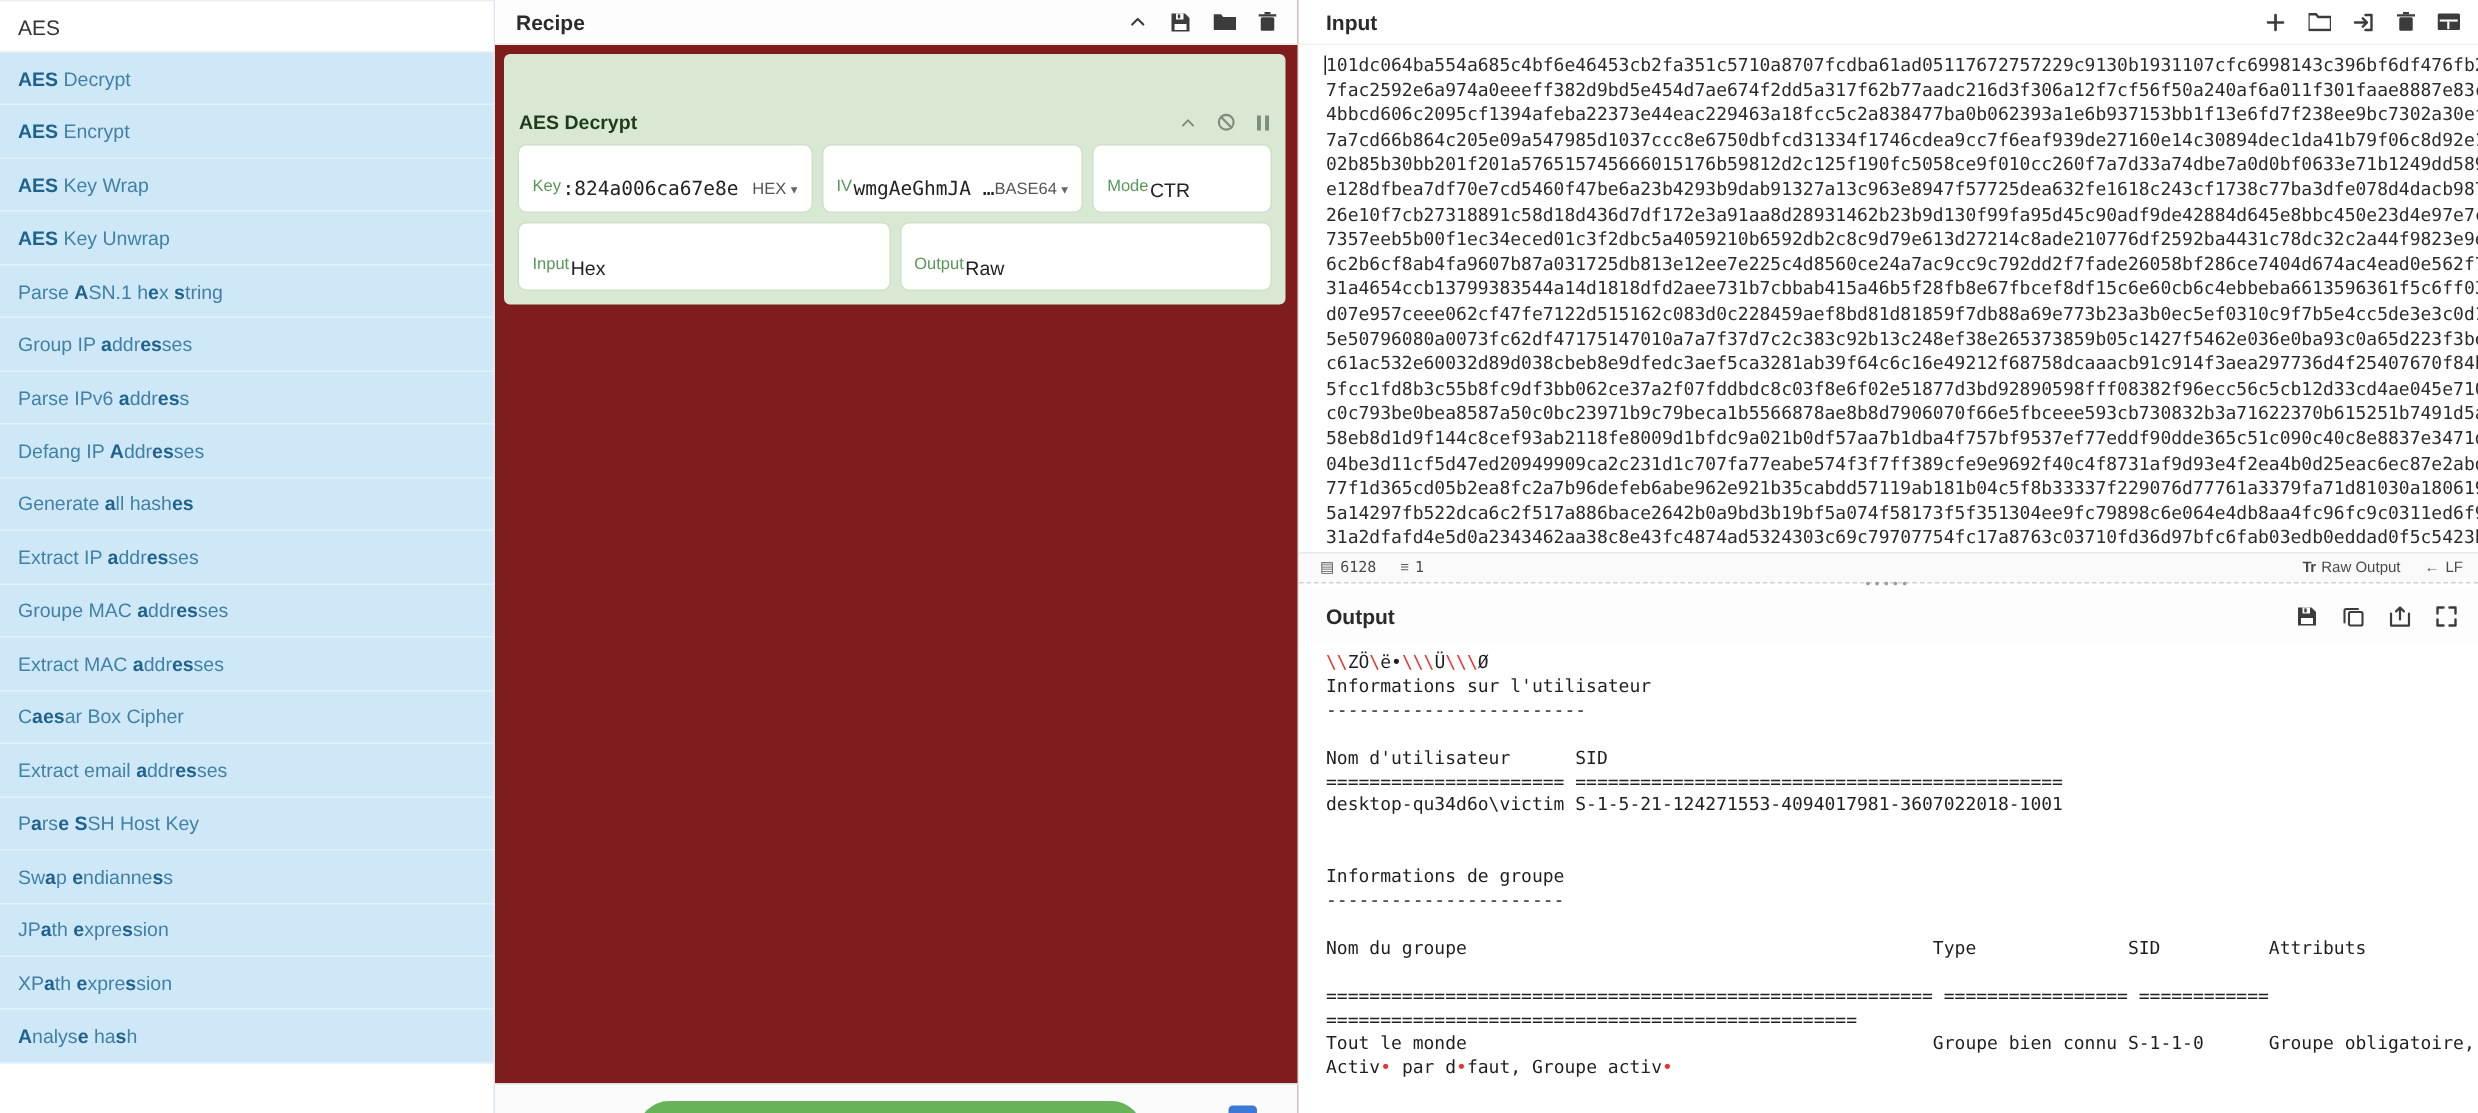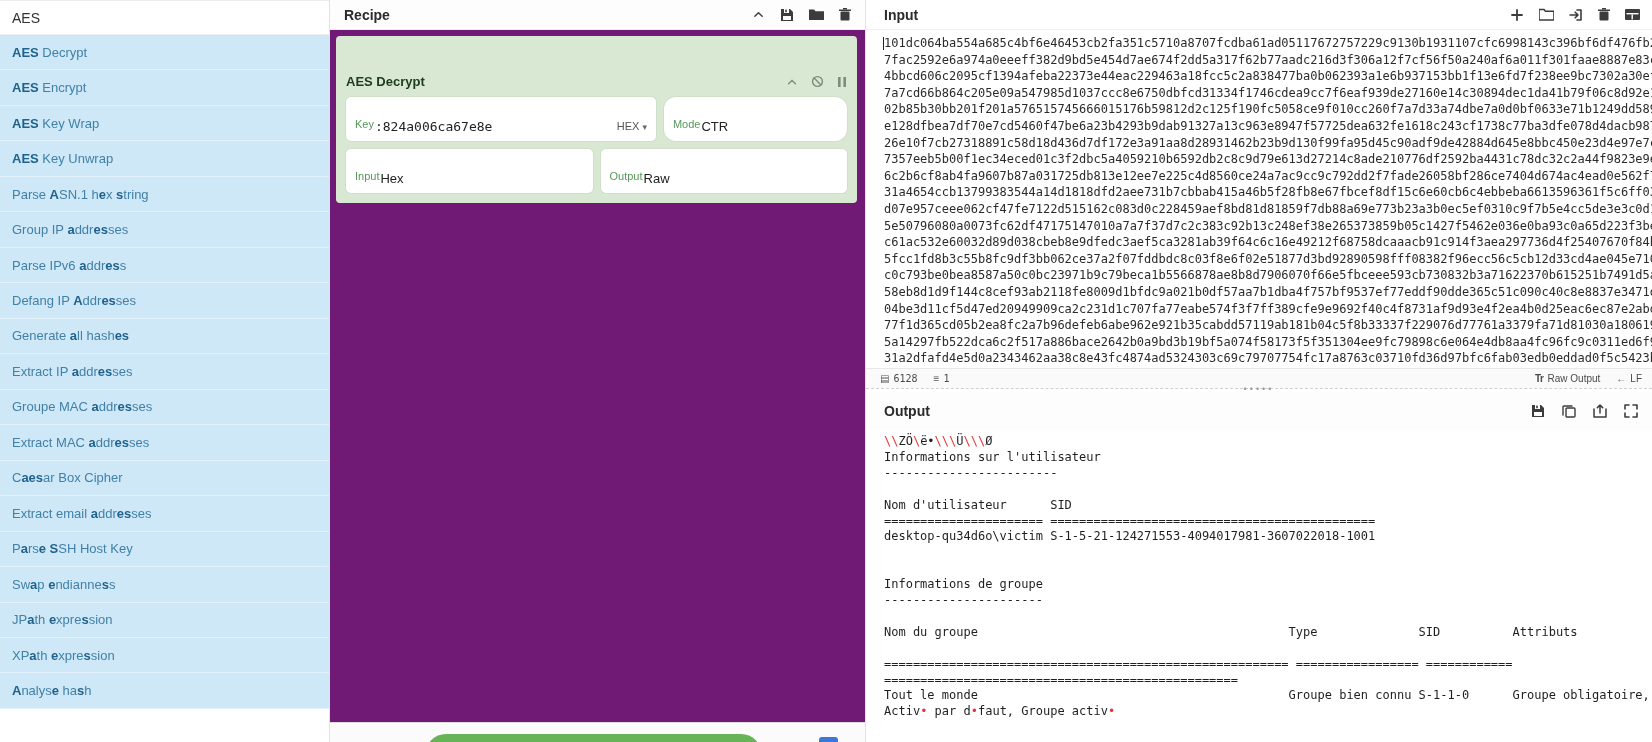--- a/index.html
+++ b/index.html
@@ -2,21 +2,21 @@
 <html><head>
 <meta charset="utf-8">
 <style>
   * { margin:0; padding:0; box-sizing:border-box; }
   html,body { width:1652px; height:742px; overflow:hidden; background:#fff;
     font-family:"Liberation Sans","DejaVu Sans",sans-serif; }
   .mono { font-family:"DejaVu Sans Mono",monospace; }
 
   
   #ops   { position:absolute; left:0;   top:0; width:330px; height:742px; background:#fff; border-right:1px solid #d9e6ef; }
-  #recipe{ position:absolute; left:330px; top:0; width:536px; height:742px; background:#701a75; border-right:1px solid #e3e3e3; }
+  #recipe{ position:absolute; left:330px; top:0; width:536px; height:742px; background:#7f1d1d; border-right:1px solid #e3e3e3; }
   #io    { position:absolute; left:866px; top:0; width:786px; height:742px; background:#fff; }
 
   
   .ops-header { height:33px; display:flex; align-items:center; justify-content:space-between;
                 padding:0 12px; background:#fff; }
   .ops-title  { font-weight:bold; font-size:15px; color:#1d1d1d; }
   .ops-count  { font-size:10px; color:#c2c2c2; }
   .ops-search { height:35px; border-top:1px solid #ededed; border-bottom:1px solid #ededed; }
   .ops-search input { width:100%; height:100%; border:0; outline:none; padding:0 12px;
                 font-size:14px; color:#333; font-family:inherit; }
@@ -39,21 +39,21 @@
   .arg-row { display:flex; gap:8px; margin-bottom:8px; }
   .arg-row:last-child { margin-bottom:0; }
   .arg-box { background:#fff; border-radius:5px; padding:5px 9px 6px 9px; min-height:44px;
              display:flex; align-items:flex-end; justify-content:space-between; box-shadow:0 0 0 1px #cfe0c8; }
   .arg-main { display:flex; flex-direction:row; gap:1px; overflow:hidden; }
   .arg-label { font-size:11px; color:#58975a; line-height:13px; }
   .arg-value { font-size:13px; color:#222; line-height:17px; white-space:pre; }
   .arg-select { display:flex; align-items:center; gap:3px; font-size:11px; color:#555;
                 cursor:pointer; padding-bottom:3px; flex:none; }
   .caret::after { content:"▾"; font-size:9px; color:#666; }
-  .f-key{flex:1.45;} .f-iv{flex:1.15;} .f-mode{flex:0.82;border-radius:12px;} .f-half{flex:1;}
+  .f-key{flex:1.45;} .f-iv{flex:1.15;} .f-mode{flex:0.82;} .f-half{flex:1;}
 
   .recipe-footer { position:absolute; left:0; bottom:0; width:100%; height:20px;
                    background:#fbfbfb; border-top:1px solid #dedede; }
   .bake-btn { position:absolute; left:95px; top:11px; width:337px; height:42px;
               background:#67b357; border-radius:22px; border:0; cursor:pointer; }
   .auto-bake { position:absolute; left:489px; top:14px; width:19px; height:18px;
                background:#3b78d8; border-radius:3px; cursor:pointer; }
 
   
   .io-header { height:30px; display:flex; align-items:center; justify-content:space-between;
@@ -158,20 +158,30 @@
       <div class="arg-box f-key">
         <span class="arg-main">
           <span class="arg-label">Key</span>
           <span class="arg-value mono">:824a006ca67e8e</span>
         </span>
         <span class="arg-select">
           <span>HEX</span>
           <span class="caret"></span>
         </span>
       </div>
+      <div class="arg-box f-iv">
+        <span class="arg-main">
+          <span class="arg-label">IV</span>
+          <span class="arg-value mono">wmgAeGhmJA …</span>
+        </span>
+        <span class="arg-select">
+          <span>BASE64</span>
+          <span class="caret"></span>
+        </span>
+      </div>
       <div class="arg-box f-mode">
         <span class="arg-main">
           <span class="arg-label">Mode</span>
           <span class="arg-value">CTR</span>
         </span>
       </div>
     </div>
     <div class="arg-row">
       <div class="arg-box f-half">
         <span class="arg-main">

